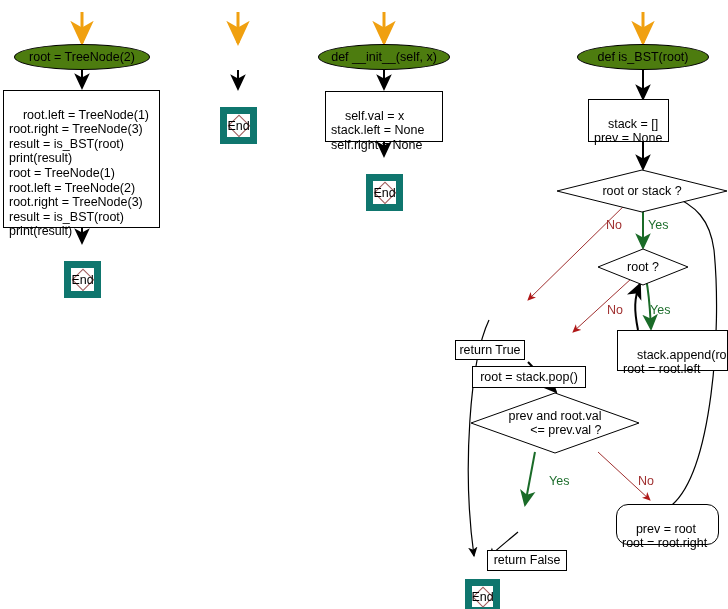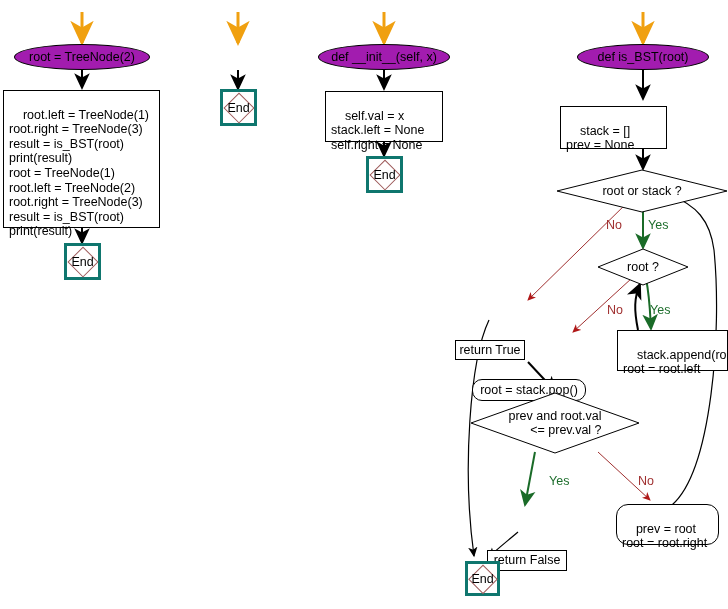--- a/index.html
+++ b/index.html
@@ -24,21 +24,21 @@
     pointer-events: none;
   }
   .node {
     position: absolute;
     box-sizing: border-box;
   }
   
   .oval {
     border: 1px solid #000000;
     border-radius: 50%;
-    background: #a21caf;
+    background: #4d7c0f;
     display: flex;
     align-items: center;
     justify-content: center;
     font-size: 12.5px;
     color: #000000;
     white-space: nowrap;
     text-align: right;
   }
   
   .proc {
@@ -52,27 +52,28 @@
   }
   .proc.center {
     display: flex;
     align-items: center;
     justify-content: center;
     padding: 0 5px;
     margin-top: 40px;
   }
   
   .endnode {
-    border: 3px solid #0f766e;
-    background: #ffffff;
-    display: flex;
-    align-items: center;
-    justify-content: center;
-    font-size: 12.5px;
-    color: #000000;
+    border: 7px solid #0f766e;
+    background: #ffffff;
+    display: flex;
+    align-items: center;
+    justify-content: center;
+    font-size: 12.5px;
+    color: #000000;
+    margin-top: 18px;
   }
   .endnode .dia {
     position: absolute;
     left: 50%;
     top: 50%;
     width: 70.7%;
     height: 70.7%;
     transform: translate(-50%, -50%) rotate(45deg);
     border: 1px solid #9e5b5b;
     box-sizing: border-box;
@@ -207,21 +208,21 @@
 
   <div class="node endnode" style="left:366px; top:156px; width:37px; height:37px;">
     <span class="dia"></span>
     <span class="lbl">End</span>
   </div>
 
   <div class="node oval" style="left:577px; top:44px; width:132px; height:26px;">
     <span>def is_BST(root)</span>
   </div>
 
-  <div class="node proc" style="left:560px; top:99px; width:107px; height:43px;margin-top:7px;">
+  <div class="node proc" style="left:588px; top:99px; width:81px; height:43px;">
     <span>stack = []
 prev = None</span>
   </div>
 
   <div class="decision" style="left:556px; top:169px; width:172px; height:44px;">
     <svg width="172" height="44" viewBox="0 0 172 44">
       <polygon points="86,1 171,22 86,43 1,22" fill="#ffffff" stroke="#000000" stroke-width="1"></polygon>
     </svg>
     <div class="dtext">root or stack ?</div>
   </div>
@@ -236,21 +237,21 @@
     <div class="dtext">root ?</div>
   </div>
 
   <div class="edgelabel lbl-no" style="left:607px; top:303px;">No</div>
   <div class="edgelabel lbl-yes" style="left:650px; top:303px;">Yes</div>
 
   <div class="node proc center" style="left:455px; top:300px; width:70px; height:20px;">
     <span>return True</span>
   </div>
 
-  <div class="node proc center" style="left:472px; top:339px; width:114px; height:22px;border-radius:10px;">
+  <div class="node proc center" style="left:472px; top:326px; width:114px; height:22px;">
     <span>root = stack.pop()</span>
   </div>
 
   <div class="node proc" style="left:617px; top:330px; width:111px; height:41px;">
     <span>stack.append(root)
 root = root.left</span>
   </div>
 
   <div class="decision" style="left:470px; top:392px; width:170px; height:62px;">
     <svg width="170" height="62" viewBox="0 0 170 62">

